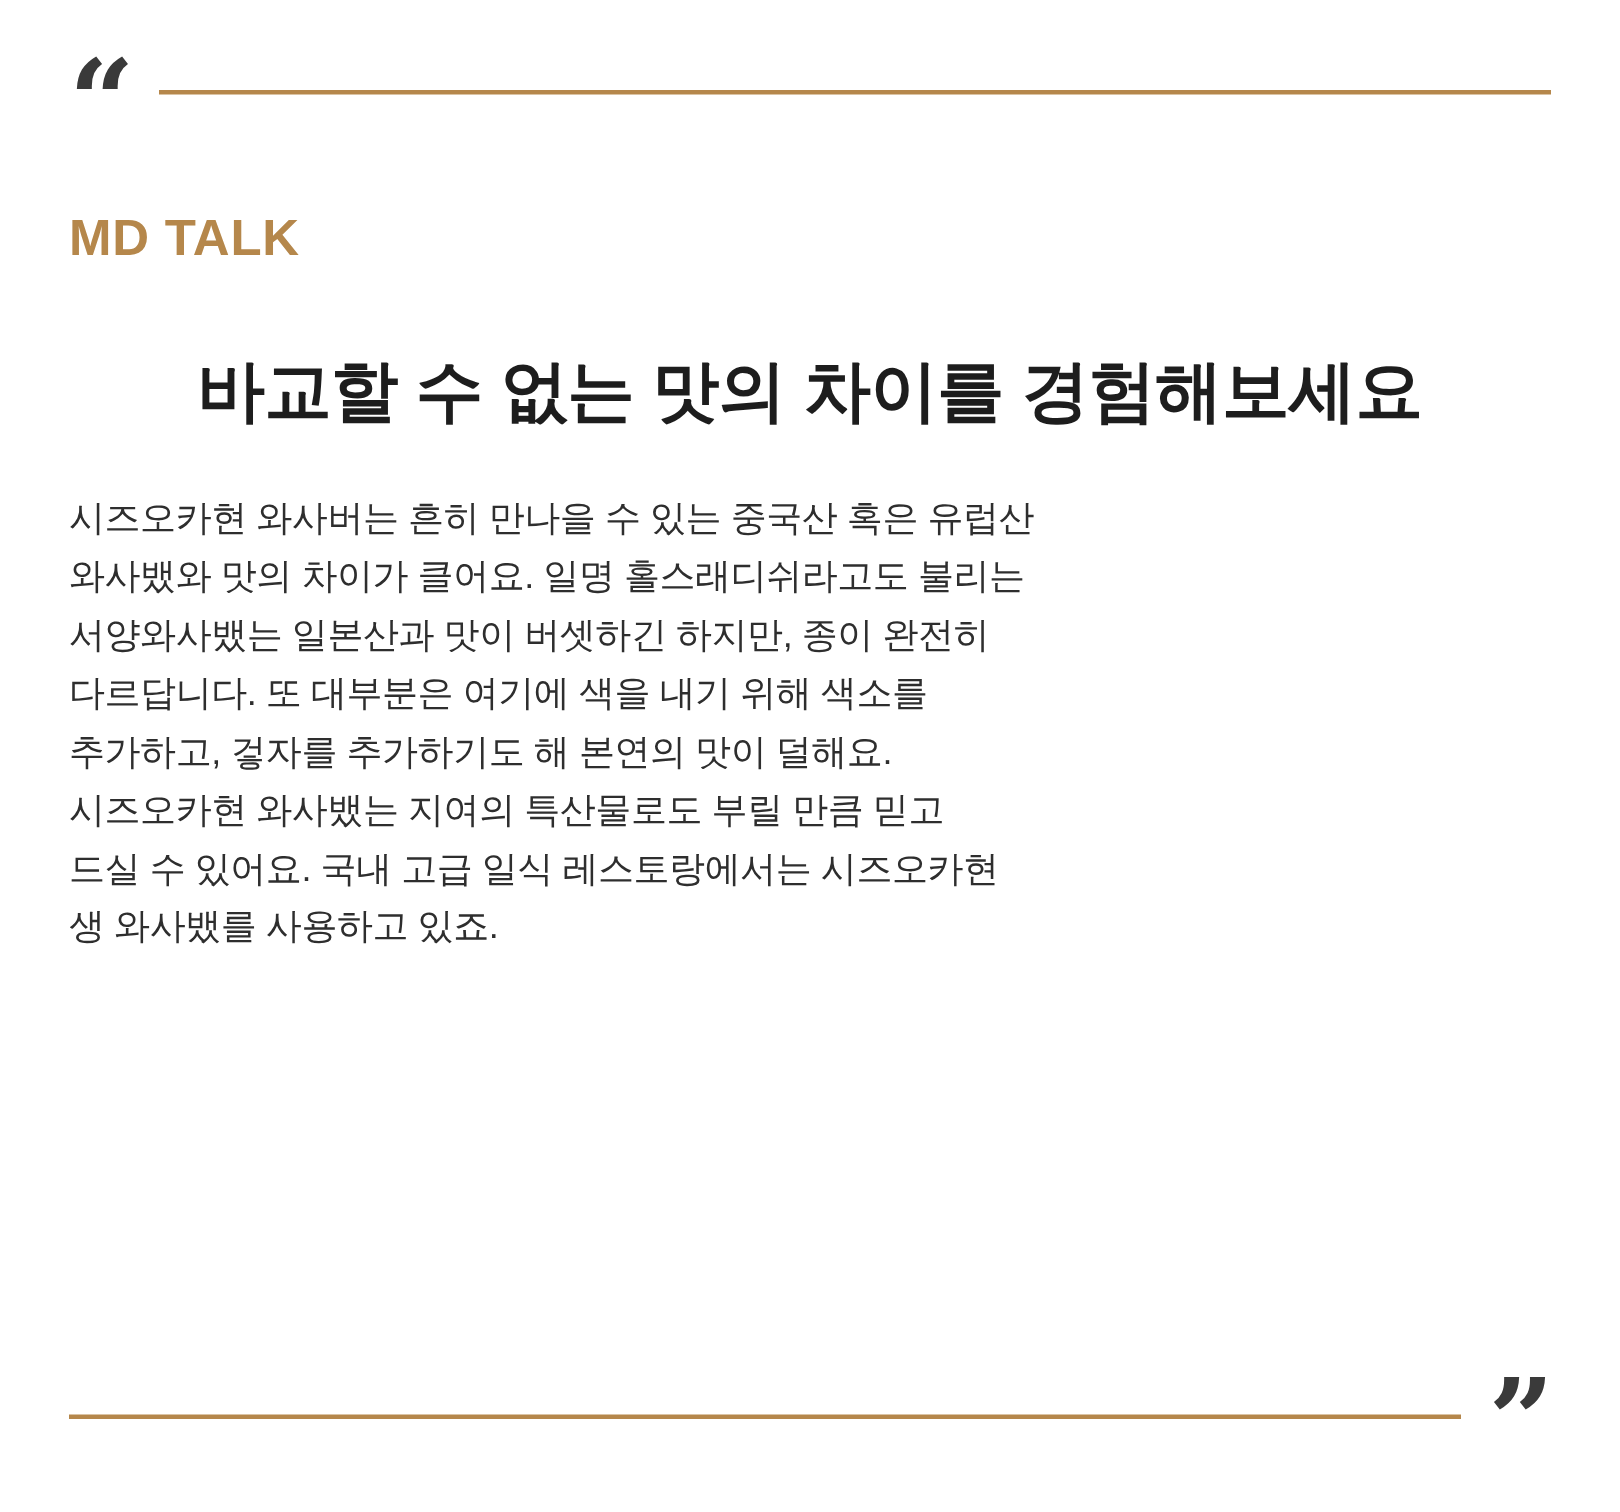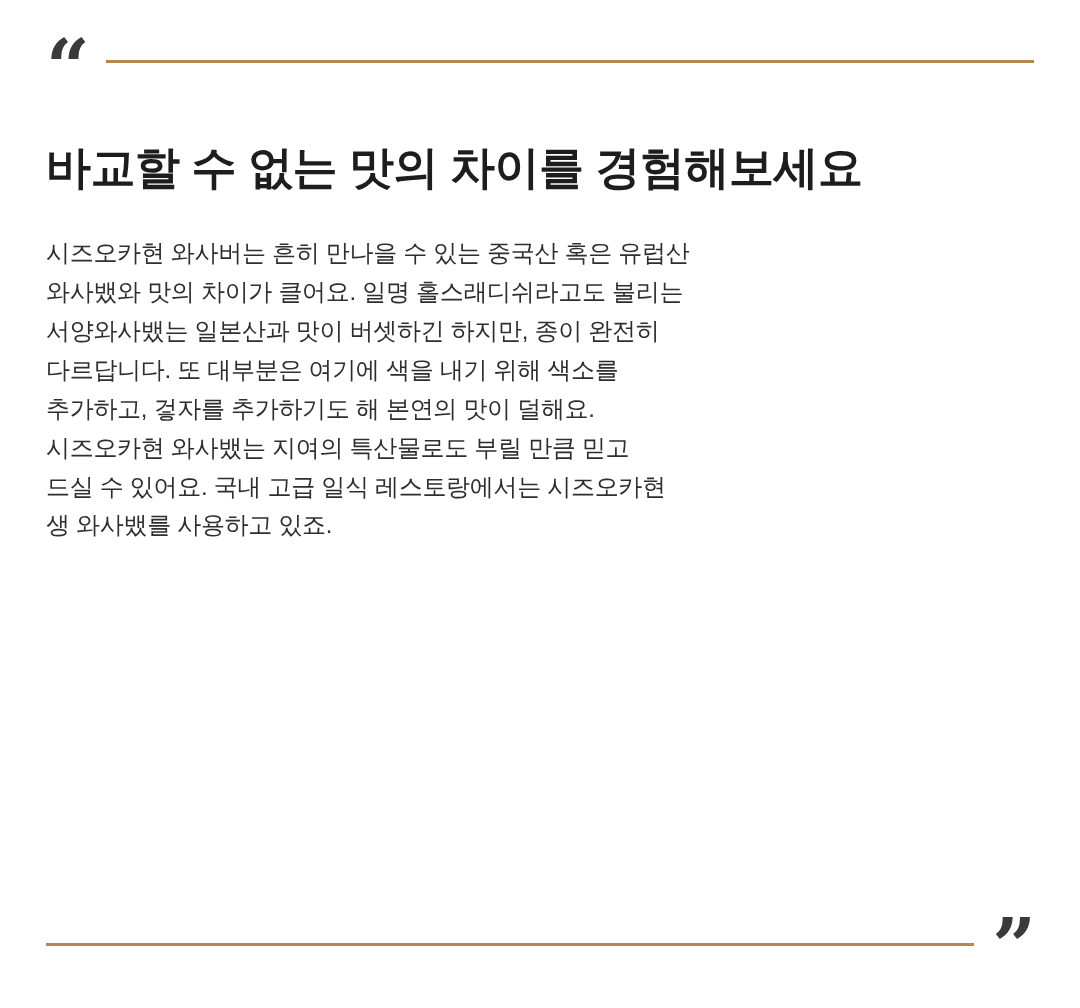--- a/index.html
+++ b/index.html
@@ -87,20 +87,21 @@
     letter-spacing: 0.5px;
     margin: 0 0 54px 0;
   }
   .headline {
     color: #1d1d1d;
     font-size: 45px;
     font-weight: 700;
     letter-spacing: -0.5px;
     margin: 0 0 38px 0;
     line-height: 1.25;
+    text-align: center;
   }
   .body-copy {
     color: #2e2e2e;
     font-size: 24px;
     font-weight: 400;
     line-height: 1.62;
     margin: 0;
     letter-spacing: -0.3px;
     max-width: 1000px;
     white-space: pre-line;
@@ -110,20 +111,21 @@
 <body>
 
 <div class="card">
 
   <div class="top-rule">
     <span class="quote-open">“</span>
     <span class="rule-line"></span>
   </div>
 
   <div class="content">
+    <p class="eyebrow">MD TALK</p>
     <h1 class="headline">바교할 수 없는 맛의 차이를 경험해보세요</h1>
     <p class="body-copy">시즈오카현 와사버는 흔히 만나을 수 있는 중국산 혹은 유럽산
 와사뱄와 맛의 차이가 클어요. 일명 홀스래디쉬라고도 불리는
 서양와사뱄는 일본산과 맛이 버셋하긴 하지만, 종이 완전히
 다르답니다. 또 대부분은 여기에 색을 내기 위해 색소를
 추가하고, 겋자를 추가하기도 해 본연의 맛이 덜해요.
 시즈오카현 와사뱄는 지여의 특산물로도 부릴 만큼 믿고
 드실 수 있어요. 국내 고급 일식 레스토랑에서는 시즈오카현
 생 와사뱄를 사용하고 있죠.</p>
   </div>

